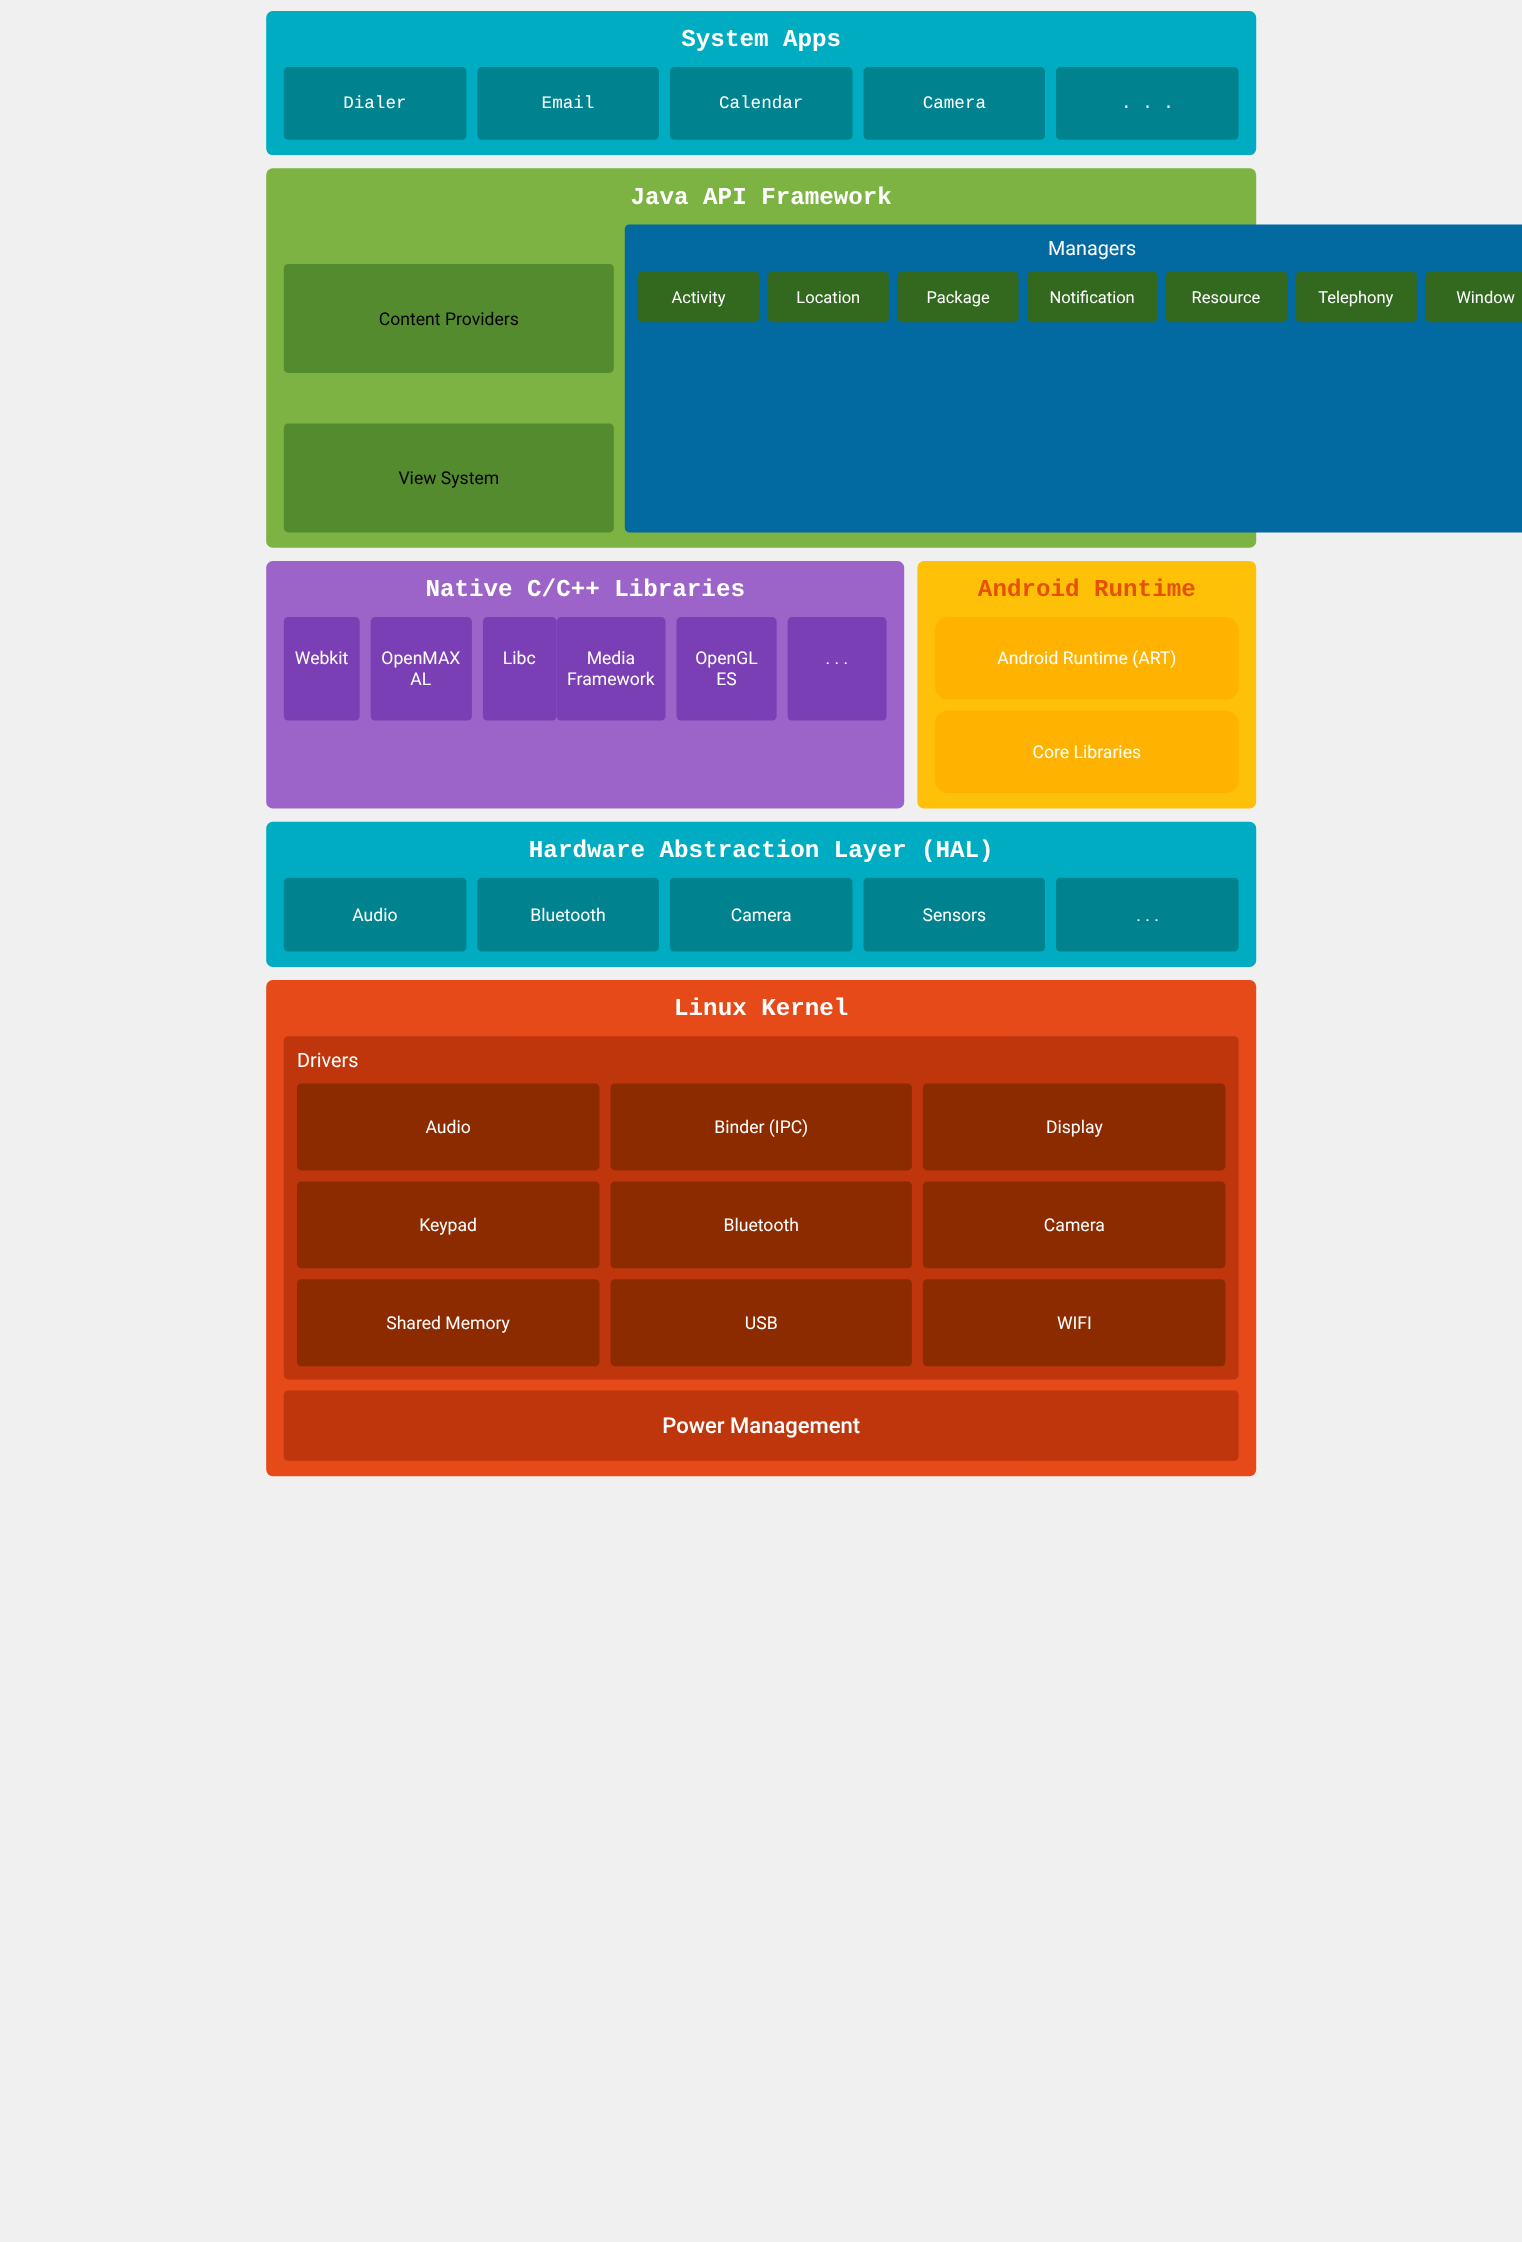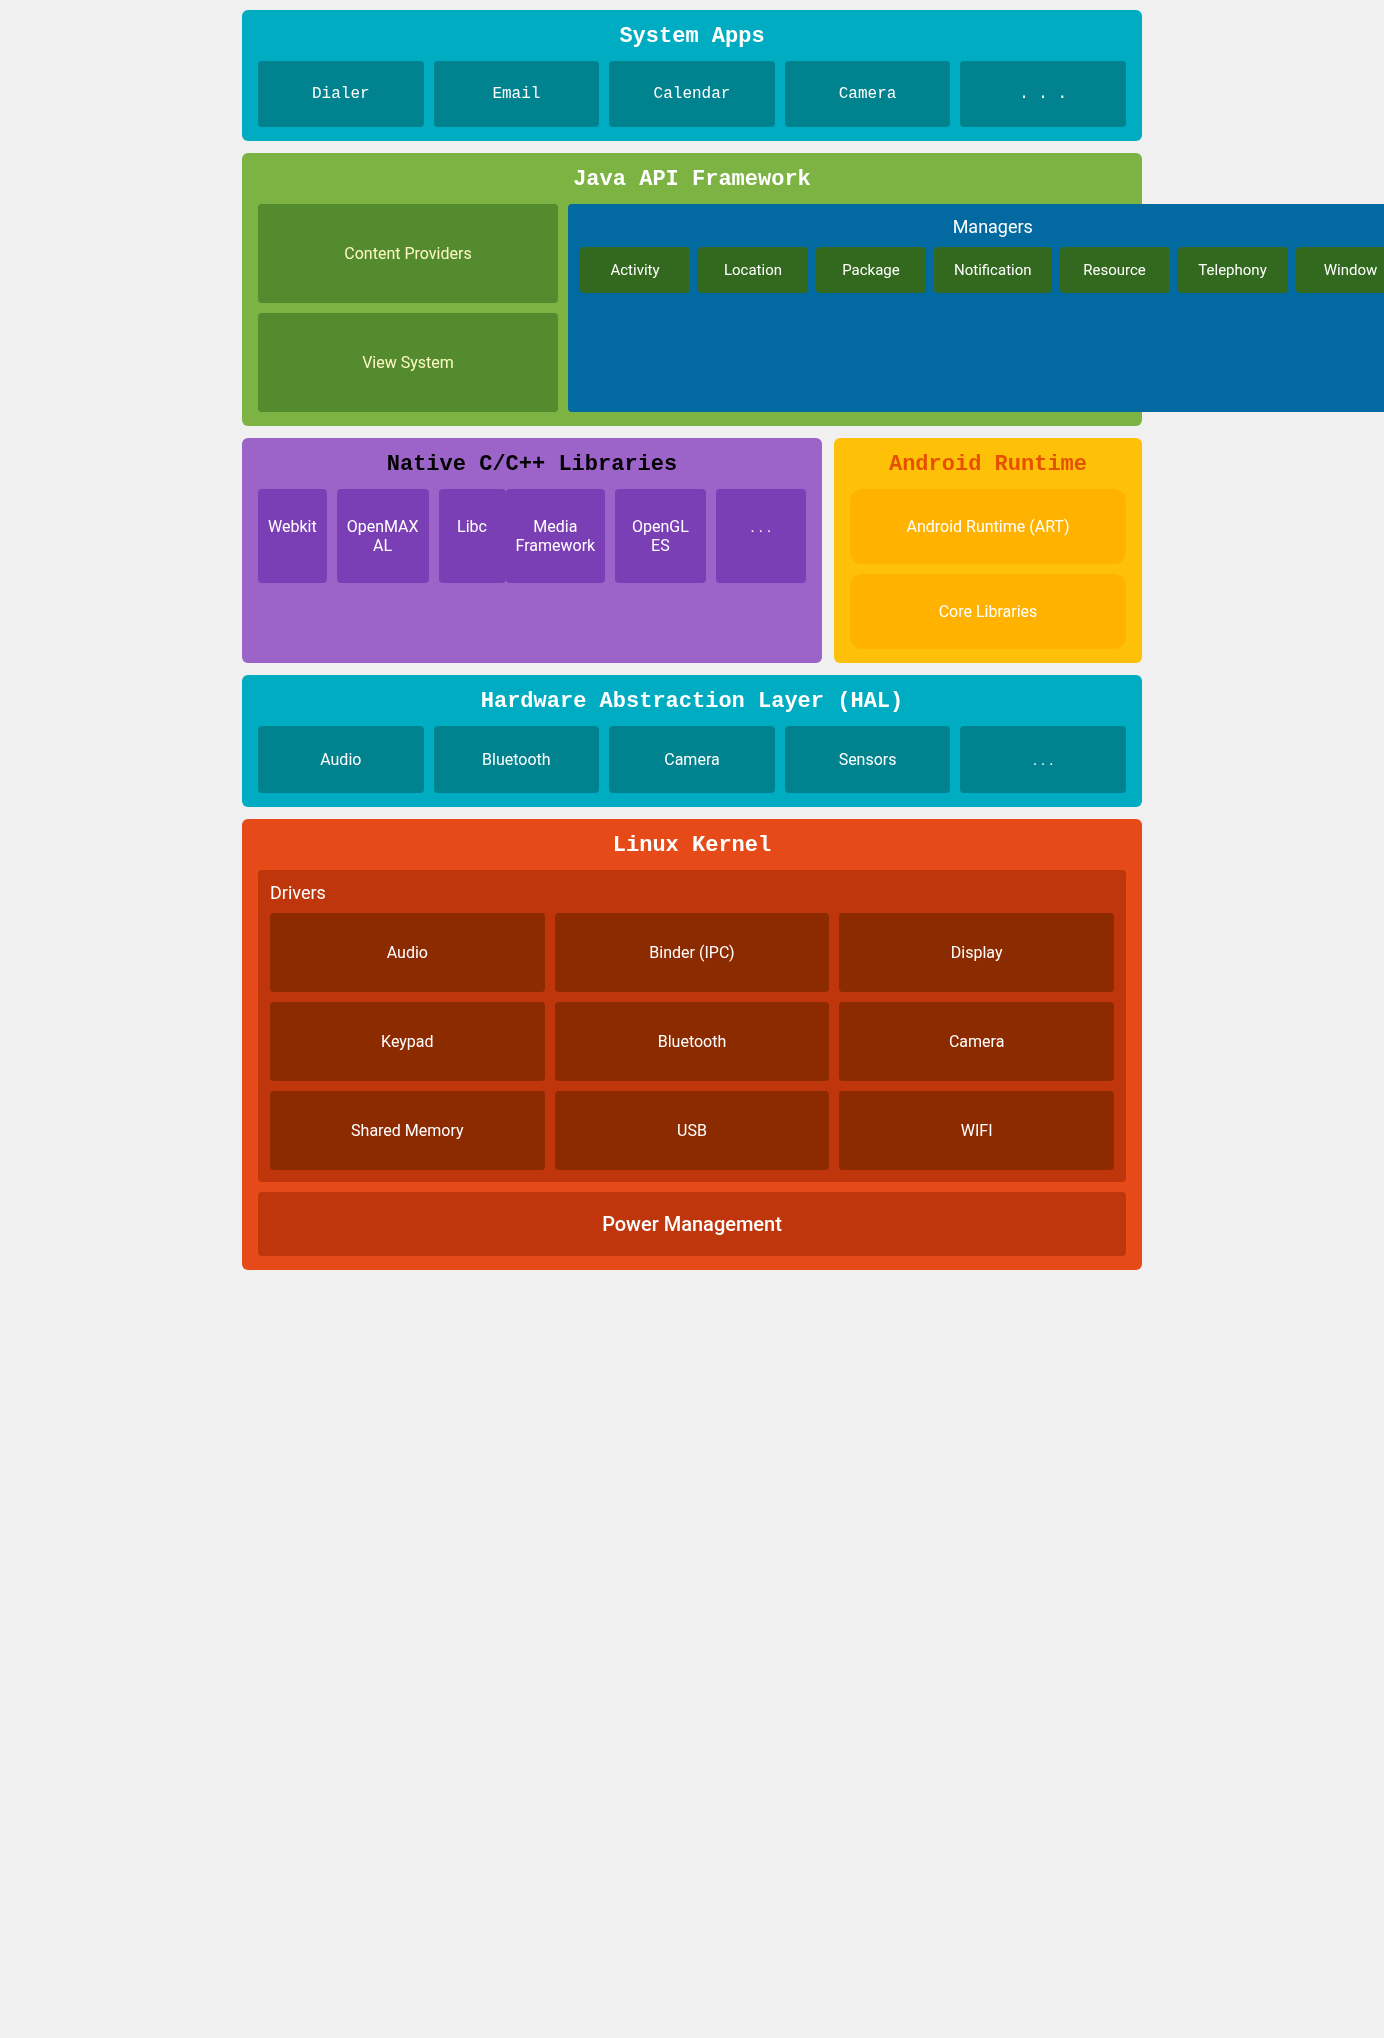--- a/index.html
+++ b/index.html
@@ -61,26 +61,27 @@
       gap: 10px;
     }
     .java-api .left-col {
       display: flex;
       flex-direction: column;
       gap: 10px;
       flex: 0 0 300px;
     }
     .java-api .left-item {
       background: #558B2F;
-      color: #fef9c3;
+      color: #000000;
       border-radius: 4px;
       text-align: center;
       padding: 40px 6px;
       font-size: 16px;
       flex: 1;
+      margin-top: 36px;
     }
     .java-api .right-col {
       flex: 1;
       background: #0369a1;
       border-radius: 4px;
       padding: 12px;
     }
     .java-api .managers-title {
       text-align: center;
       color: white;
@@ -111,21 +112,21 @@
     .native-runtime-row {
       display: flex;
       gap: 12px;
     }
 
     
     .native-libs {
       background: #9C64C9;
       flex: 0 0 580px;
     }
-    .native-libs .layer-title { color: #000000; }
+    .native-libs .layer-title { color: #ffffff; }
     .native-libs .items-grid {
       display: flex;
       flex-direction: row;
     }
     .native-libs .items-row {
       display: flex;
       gap: 10px;
     }
     .native-libs .item {
       background: #7B3FB5;

